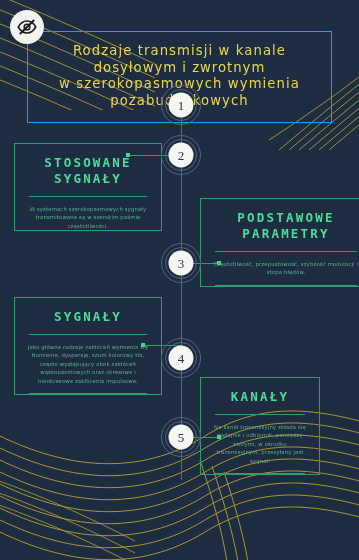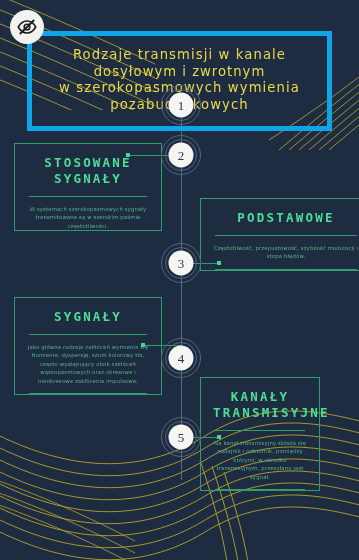--- a/index.html
+++ b/index.html
@@ -41,21 +41,21 @@
     z-index: 12;
   }
 
   
   #title-box {
     position: absolute;
     left: 27px;
     top: 31px;
     width: 305px;
     box-sizing: border-box;
-    border: 5px solid #0ea5e9;
+    border: 1px solid #0ea5e9;
     padding: 11px 6px 13px 6px;
     text-align: center;
     z-index: 6;
   }
   #title-box .tline {
     color: #ecd94a;
     font-size: 13.2px;
     letter-spacing: 1.1px;
     line-height: 16.5px;
     white-space: nowrap;
@@ -275,38 +275,38 @@
       <span>STOSOWANE</span><br>
       <span>SYGNAŁY</span>
     </h2>
     <div class="rule"></div>
     <p>W systemach szerokopasmowych sygnały transmitowane są w szerokim paśmie częstotliwości.</p>
   </div>
 
   <div class="card" id="card-2">
     <h2>
       <span>PODSTAWOWE</span><br>
+      <span>PARAMETRY</span>
     </h2>
     <div class="rule"></div>
     <p>Częstotliwość, przepustowość, szybkość modulacji i stopa błędów.</p>
     <div class="rule bottom"></div>
   </div>
 
   <div class="card" id="card-3">
     <h2>
       <span>SYGNAŁY</span><br>
     </h2>
     <div class="rule"></div>
     <p>Jako główne rodzaje zakłóceń wymienia się tłumienie, dyspersję, szum kolorowy tła, często występujący obok zakłóceń wąskopasmowych oraz okresowe i nieokresowe zakłócenia impulsowe.</p>
     <div class="rule bottom"></div>
   </div>
 
   <div class="card" id="card-4">
     <h2>
       <span>KANAŁY</span><br>
-      <span>TRANSMISYJNE</span>
     </h2>
     <div class="rule"></div>
     <p>Na kanał transmisyjny składa się nadajnik i odbiornik, pomiędzy którymi, w ośrodku transmisyjnym, przesyłany jest sygnał.</p>
     <div class="rule bottom"></div>
   </div>
 
 </div>
 
 </body></html>

